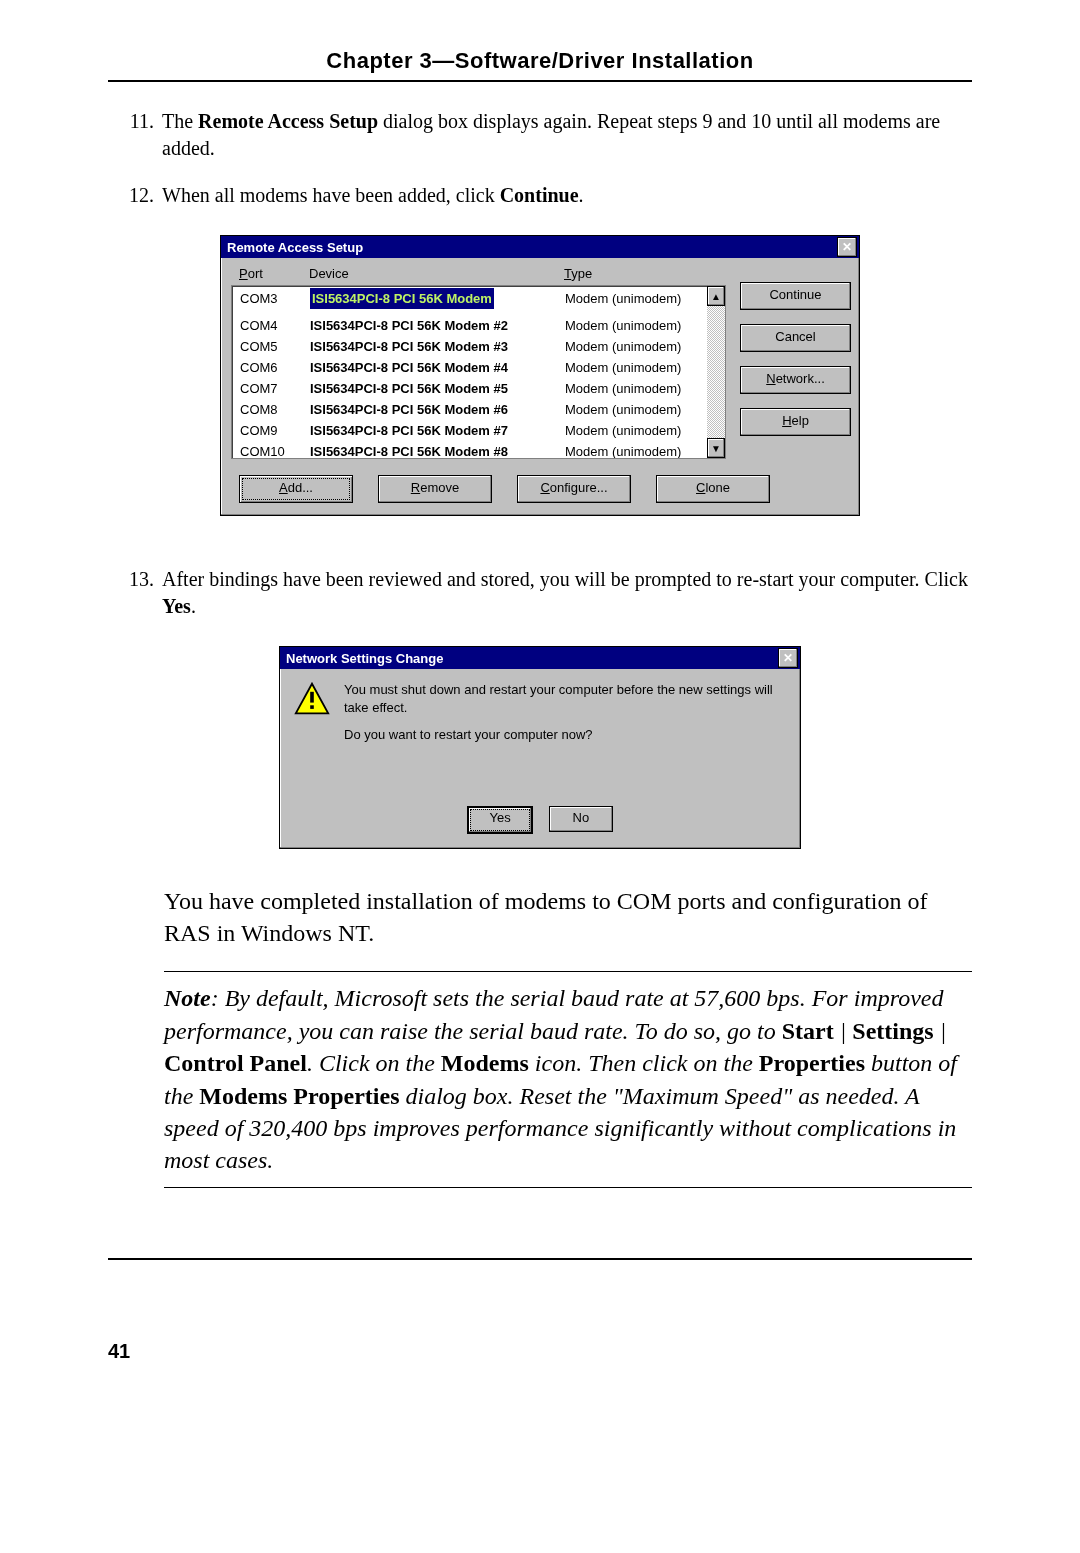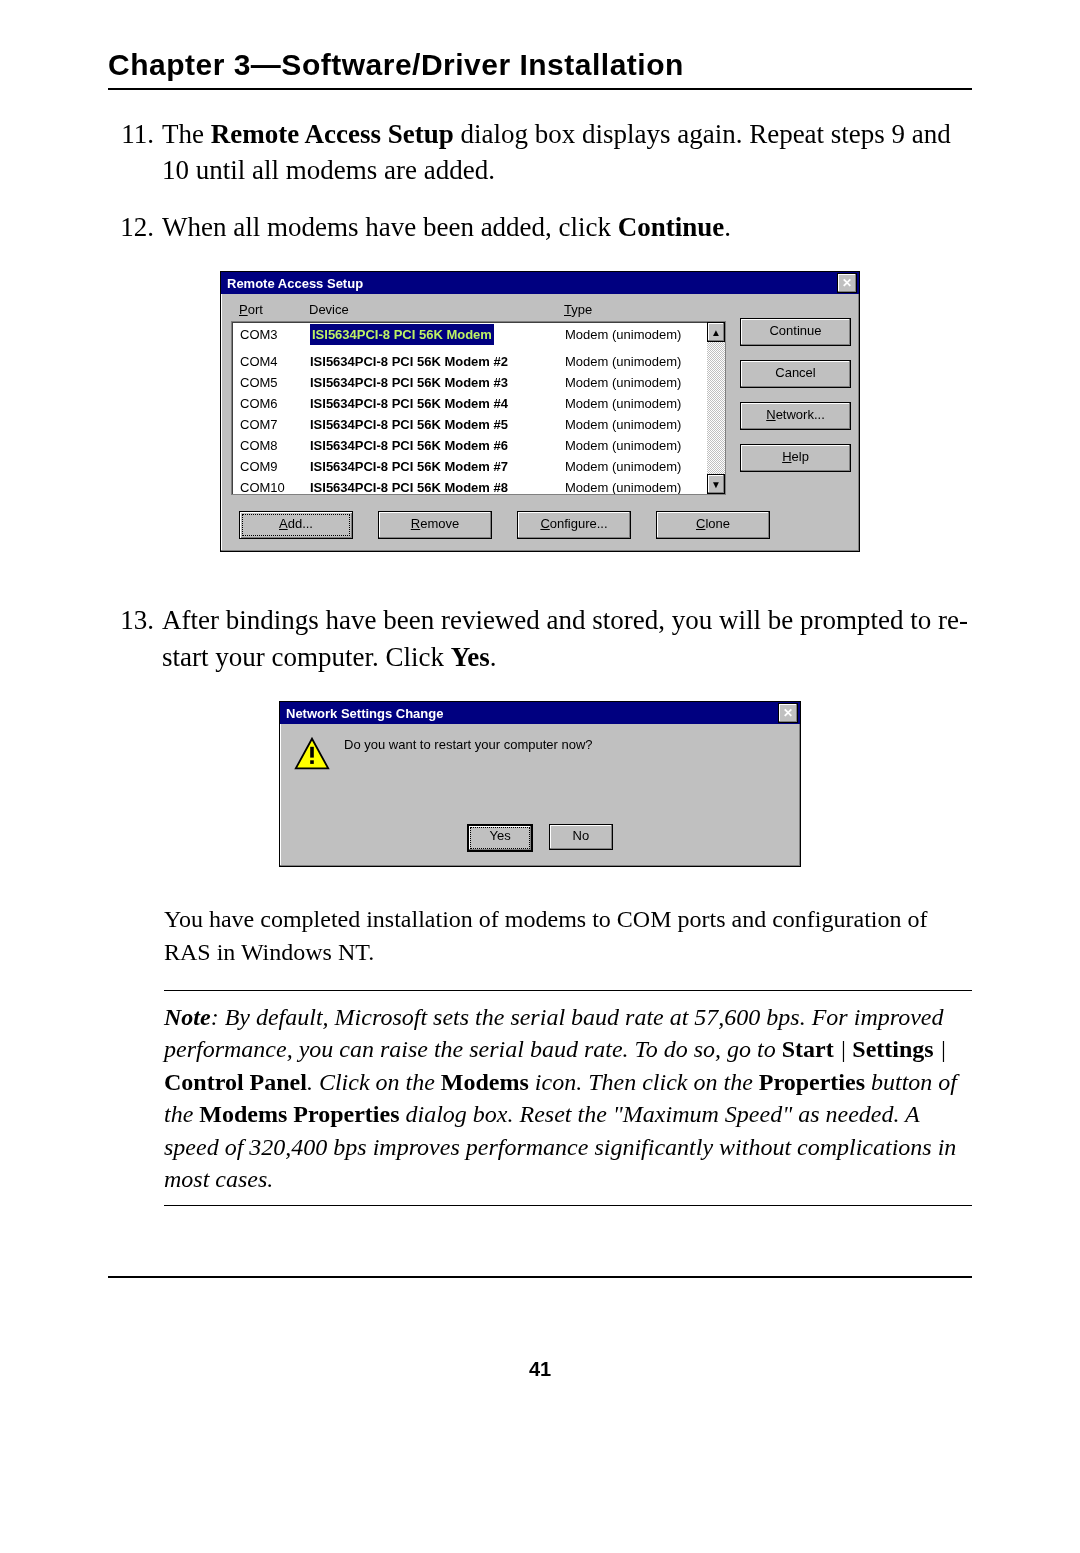--- a/index.html
+++ b/index.html
@@ -8,41 +8,41 @@
     background: #fff;
     font-family: "Times New Roman", Times, serif;
     color: #000;
     width: 1080px;
   }
   .page {
     padding: 48px 108px 56px 108px;
     box-sizing: border-box;
   }
   .chapter-head {
-    text-align: left;
+    text-align: center;
     font-family: Arial, Helvetica, sans-serif;
     font-weight: 700;
-    font-size: 30px;
+    font-size: 22px;
     letter-spacing: 0.5px;
   }
   hr.rule {
     border: none;
     border-top: 2px solid #000;
     margin: 6px 0 26px 0;
   }
   hr.thin {
     border: none;
     border-top: 1px solid #000;
     margin: 10px 0;
   }
   ol.steps {
     list-style: none;
     margin: 0 4px 26px 0;
     padding: 0;
-    font-size: 27px;
+    font-size: 20px;
     line-height: 1.35;
   }
   ol.steps > li {
     display: flex;
     margin-bottom: 20px;
   }
   ol.steps .num {
     flex: 0 0 46px;
     text-align: right;
     padding-right: 8px;
@@ -200,21 +200,21 @@
     margin: 8px 0 22px 56px;
   }
   .note-block {
     margin-left: 56px;
     font-size: 24px;
     line-height: 1.35;
     margin-bottom: 22px;
   }
 
   .foot {
-    display: flex; justify-content: center;
+    display: flex; justify-content: flex-start;
     font-family: Arial, Helvetica, sans-serif;
     font-weight: 700;
     font-size: 20px;
     margin-top: 80px;
   }
 </style>
 </head>
 <body>
 
 <div class="page">
@@ -333,20 +333,21 @@
       </div>
       <div class="msgbody">
         <div class="warn-icon">
           <svg viewBox="0 0 40 40">
             <polygon points="20,3 38,36 2,36" fill="#ffff00" stroke="#000" stroke-width="2"></polygon>
             <rect x="18" y="12" width="4" height="12" fill="#000"></rect>
             <rect x="18" y="27" width="4" height="4" fill="#000"></rect>
           </svg>
         </div>
         <div class="msgtext">
+          <p>You must shut down and restart your computer before the new settings will take effect.</p>
           <p>Do you want to restart your computer now?</p>
         </div>
       </div>
       <div class="msgbtns">
         <span class="mbtn default"><span class="ul">Y</span><span>es</span></span>
         <span class="mbtn"><span class="ul">N</span><span>o</span></span>
       </div>
     </div>
   </div>
 

